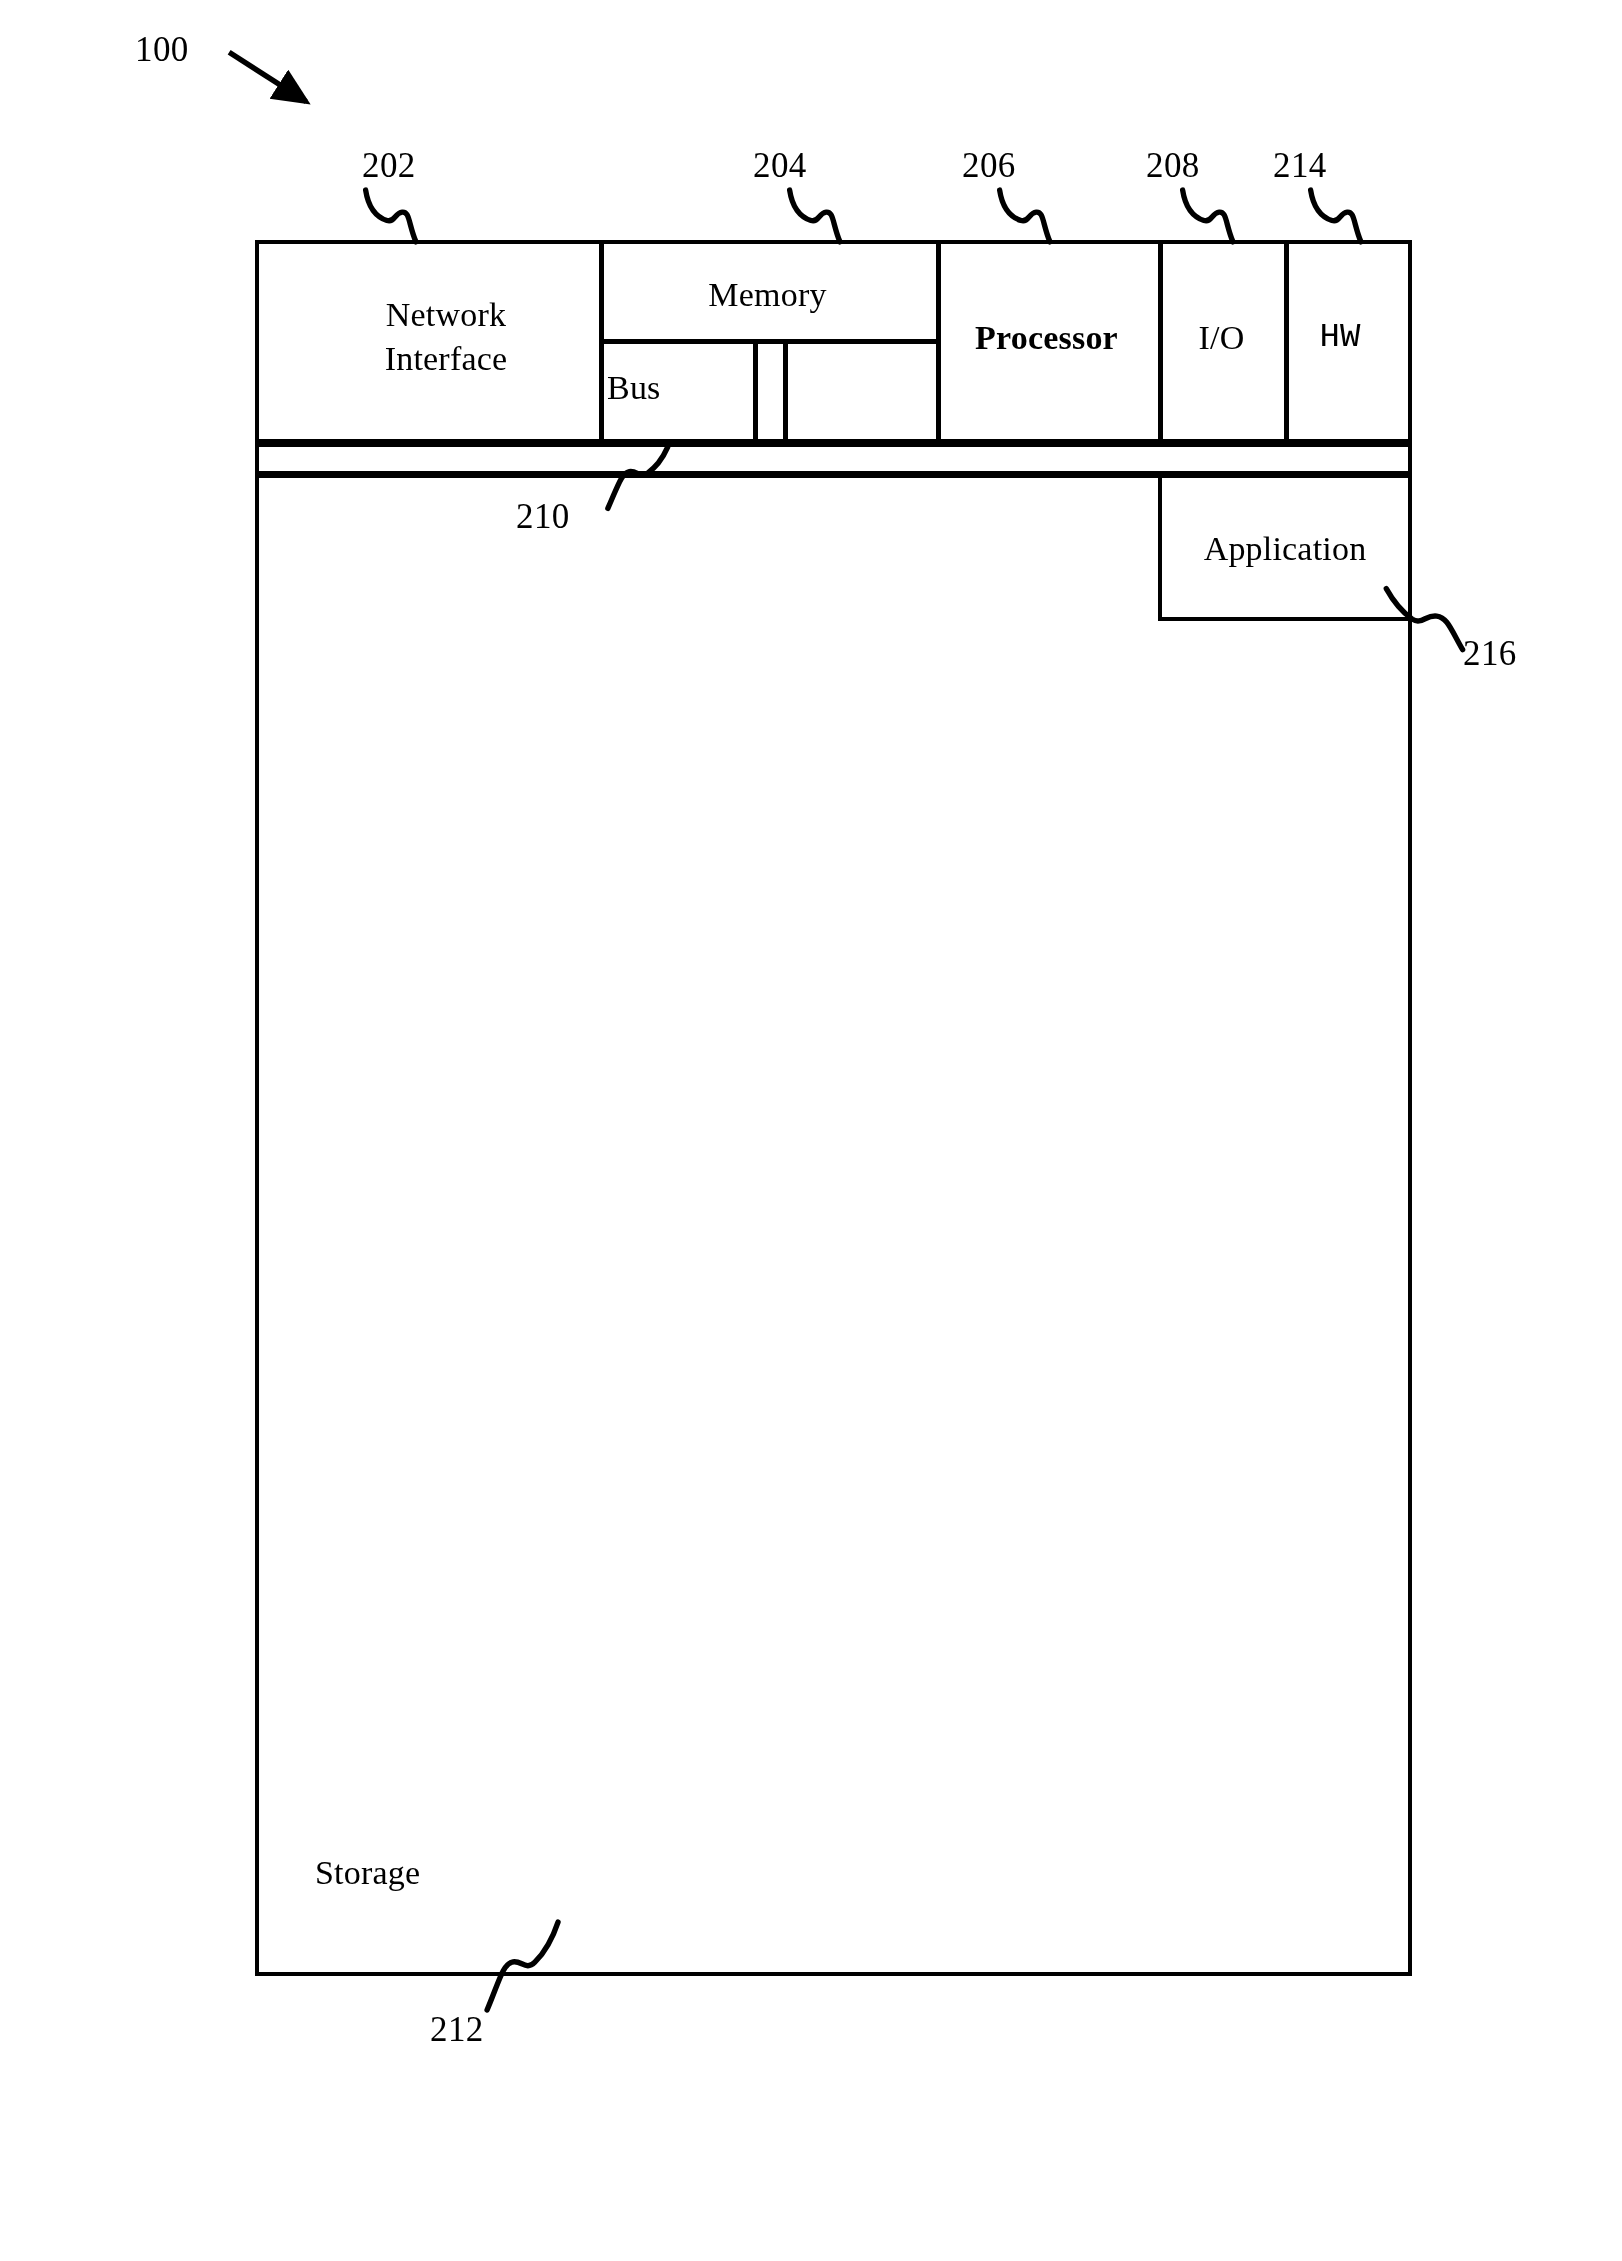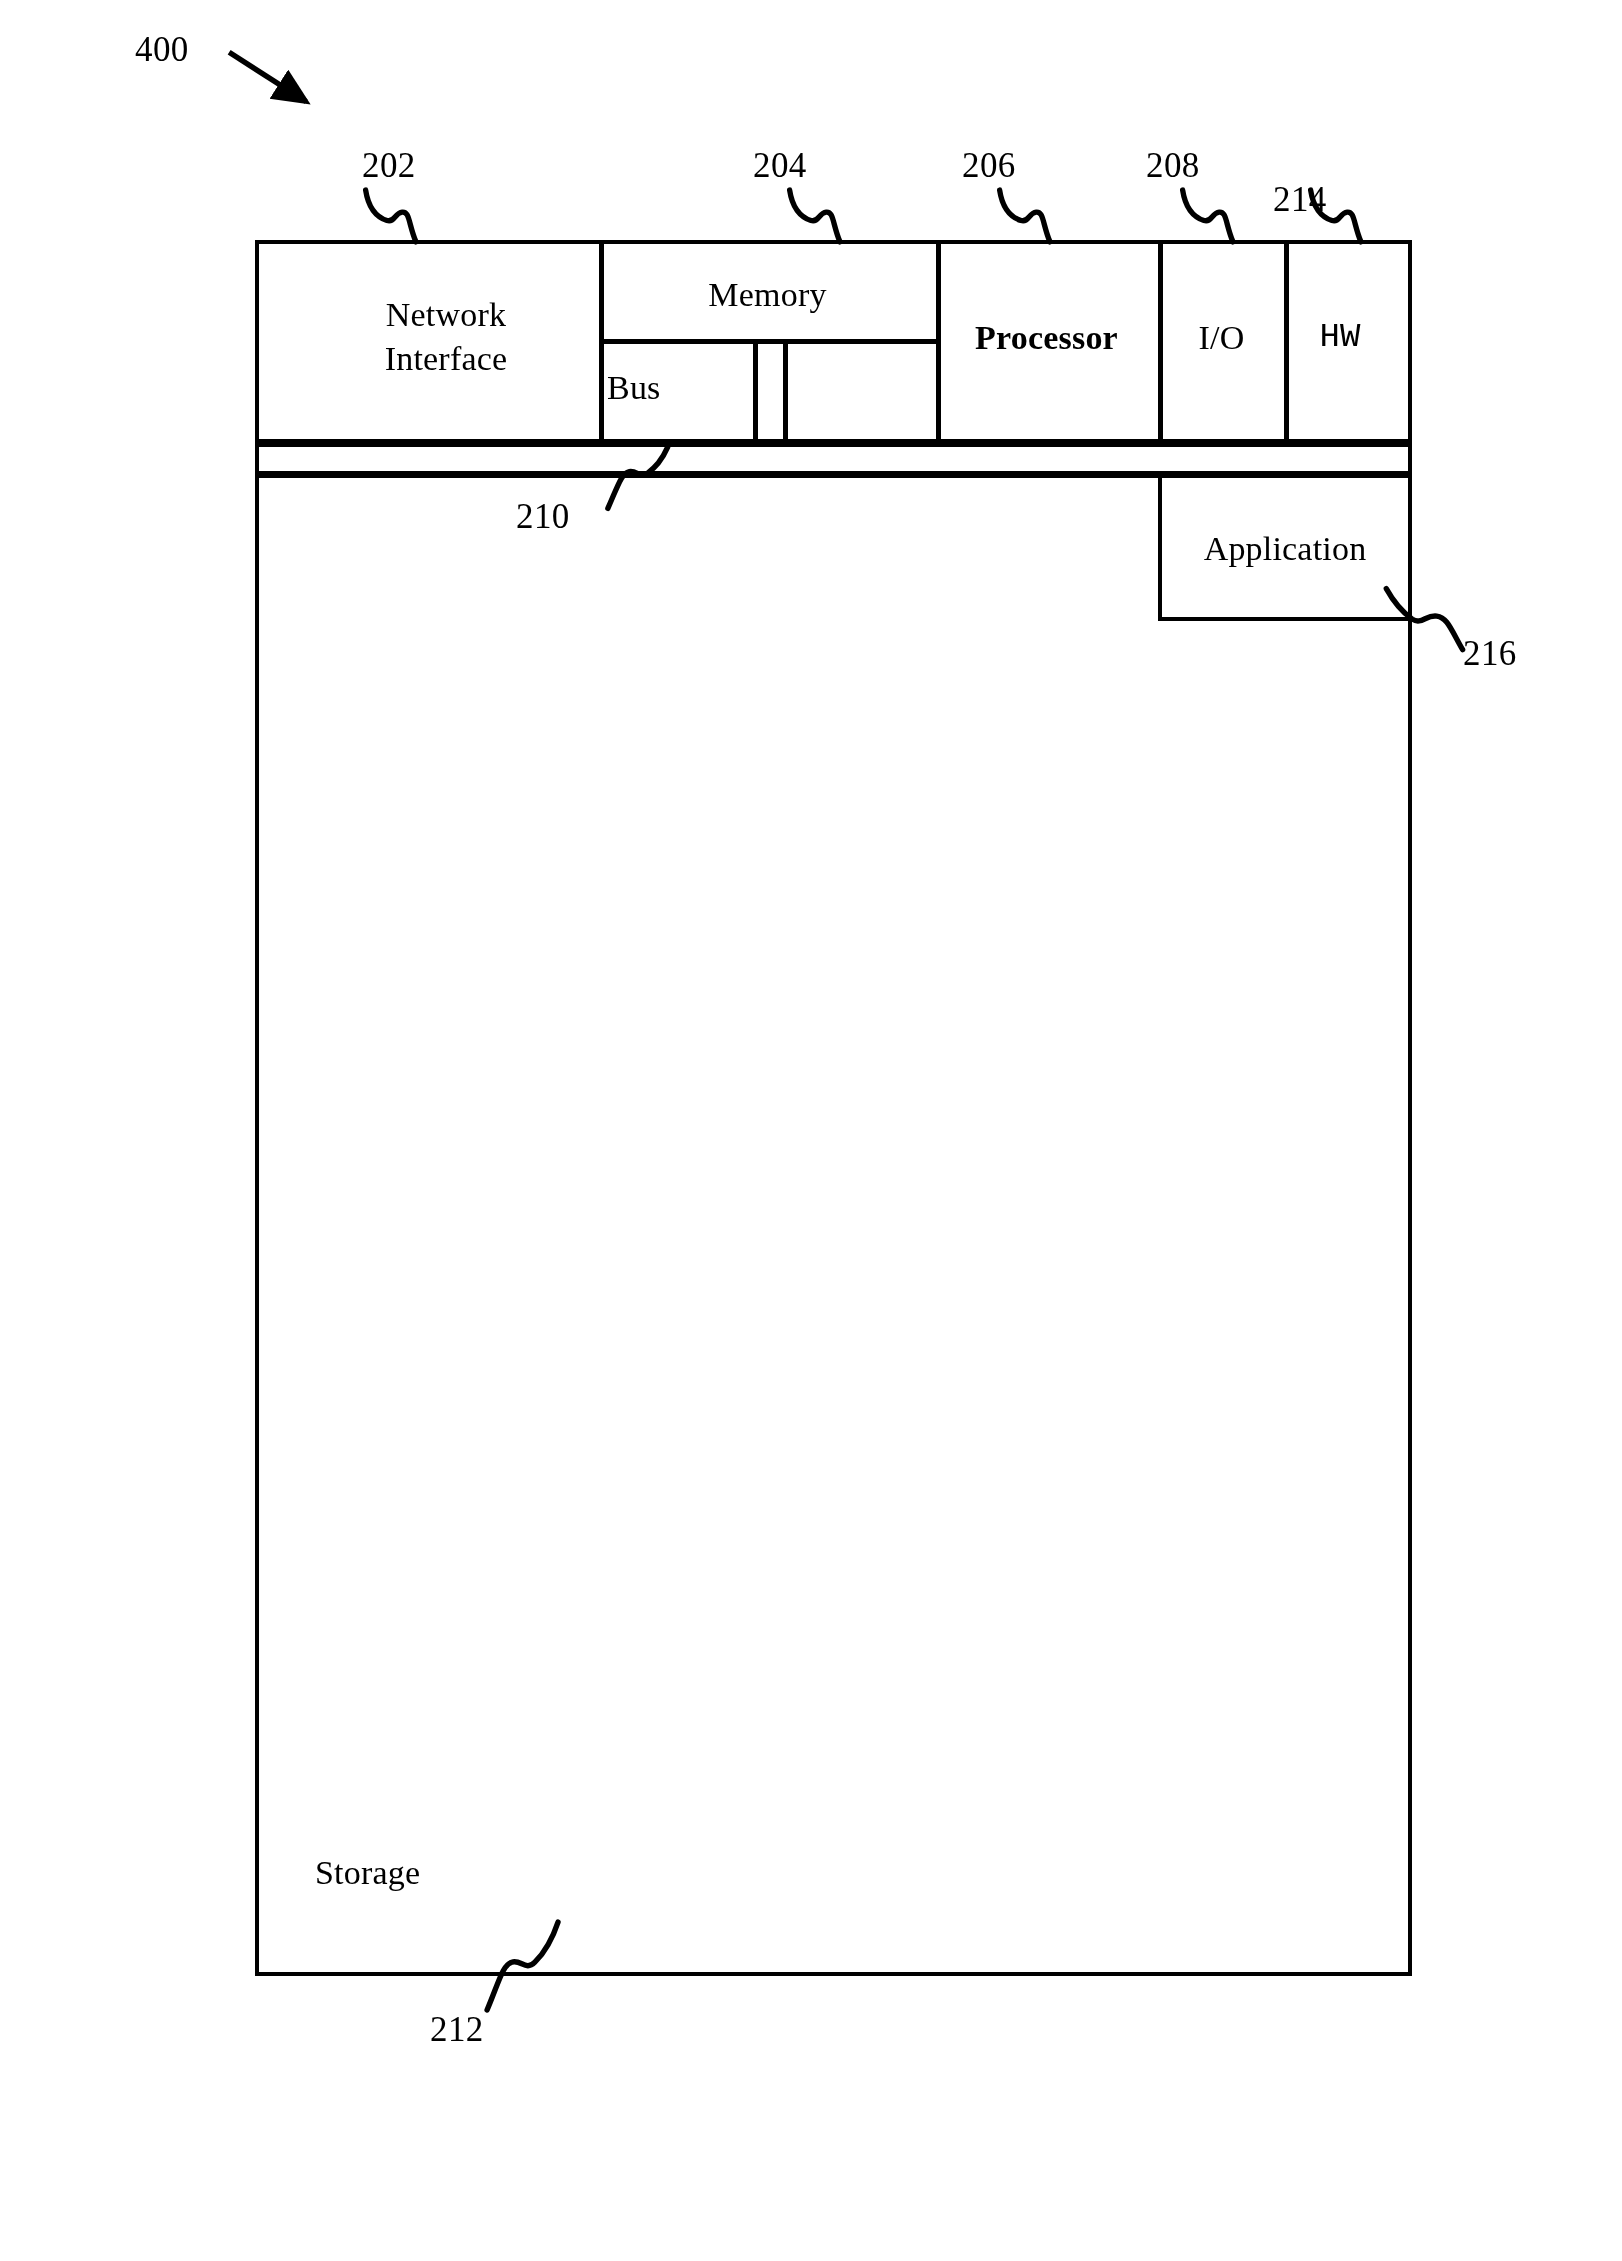--- a/index.html
+++ b/index.html
@@ -64,21 +64,21 @@
     text-align: center;
     width: 100%;
     left: 0;
   }
 </style>
 </head>
 <body>
 
 <div id="figure-root">
 
-  <div class="refnum" style="left:135px; top:32px;">400</div>
+  <div class="refnum" style="left:135px; top:32px;">100</div>
   <svg class="leader" style="left:223px; top:46px;" width="177" height="108" viewBox="0 0 230 140">
     <defs>
       <marker id="arrowhead200" markerWidth="7" markerHeight="7" refX="6" refY="3.2" orient="auto">
         <path d="M0,0 L7,3.2 L0,6.4 z" fill="#000"></path>
       </marker>
     </defs>
     <line x1="8" y1="8" x2="108" y2="72" stroke="#000" stroke-width="7" marker-end="url(#arrowhead200)"></line>
   </svg>
 
   <div class="box" style="left:255px; top:240px; width:1157px; height:203px;"></div>
@@ -119,21 +119,21 @@
   <div class="refnum" style="left:962px; top:148px;">206</div>
   <svg class="leader" style="left:995px; top:187px;" width="84" height="61" viewBox="0 0 110 80">
     <path d="M6,4 C10,30 22,40 34,44 C44,47 44,34 54,33 C64,32 62,48 72,72" fill="none" stroke="#000" stroke-width="7" stroke-linecap="round"></path>
   </svg>
 
   <div class="refnum" style="left:1146px; top:148px;">208</div>
   <svg class="leader" style="left:1178px; top:187px;" width="84" height="61" viewBox="0 0 110 80">
     <path d="M6,4 C10,30 22,40 34,44 C44,47 44,34 54,33 C64,32 62,48 72,72" fill="none" stroke="#000" stroke-width="7" stroke-linecap="round"></path>
   </svg>
 
-  <div class="refnum" style="left:1273px; top:148px;margin-top:34px;">214</div>
+  <div class="refnum" style="left:1273px; top:148px;">214</div>
   <svg class="leader" style="left:1306px; top:187px;" width="84" height="61" viewBox="0 0 110 80">
     <path d="M6,4 C10,30 22,40 34,44 C44,47 44,34 54,33 C64,32 62,48 72,72" fill="none" stroke="#000" stroke-width="7" stroke-linecap="round"></path>
   </svg>
 
   <div class="box" style="left:255px; top:443px; width:1157px; height:32px;"></div>
 
   <div class="refnum" style="left:516px; top:499px;">210</div>
   <svg class="leader" style="left:591px; top:444px;" width="92" height="69" viewBox="0 0 120 90">
     <path d="M100,4 C92,22 84,30 74,38 C64,46 60,34 50,36 C40,38 36,52 22,84" fill="none" stroke="#000" stroke-width="7" stroke-linecap="round"></path>
   </svg>

